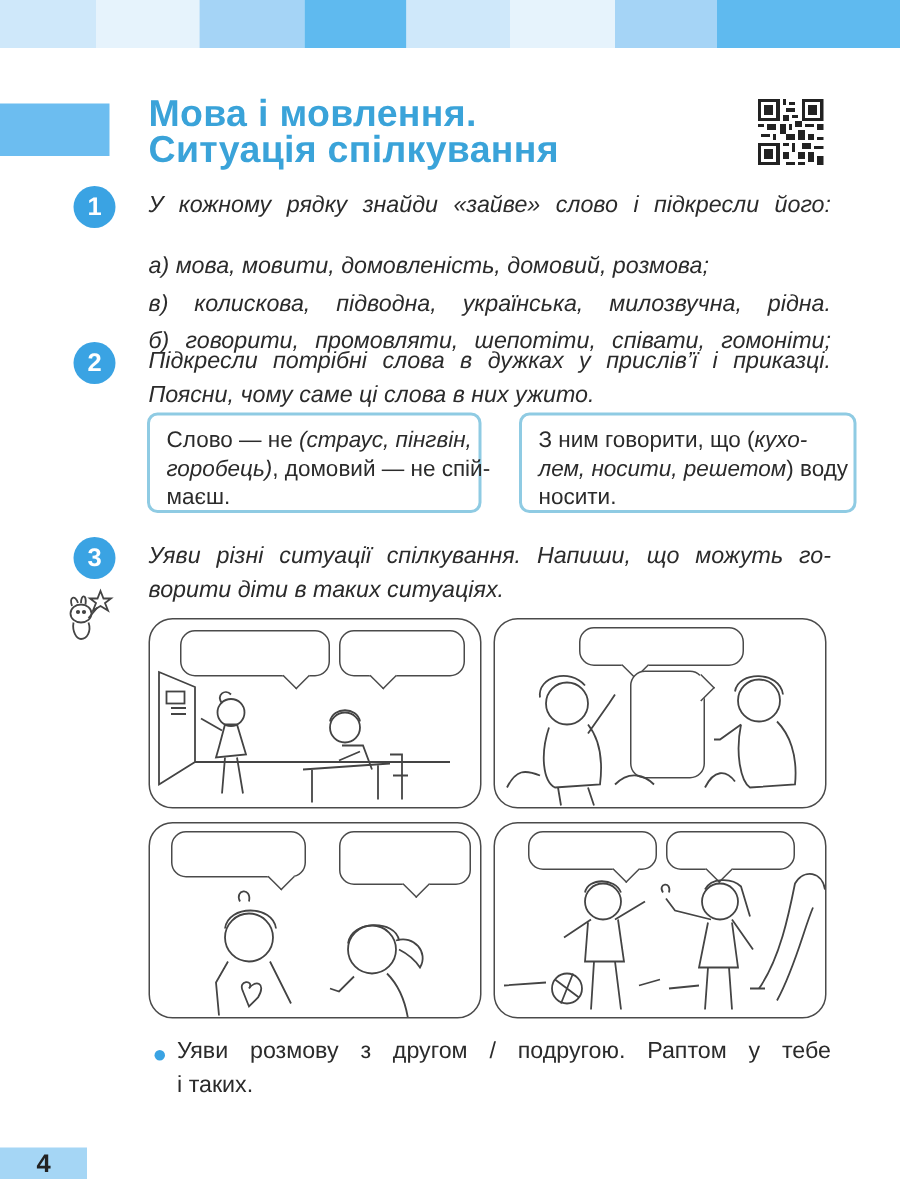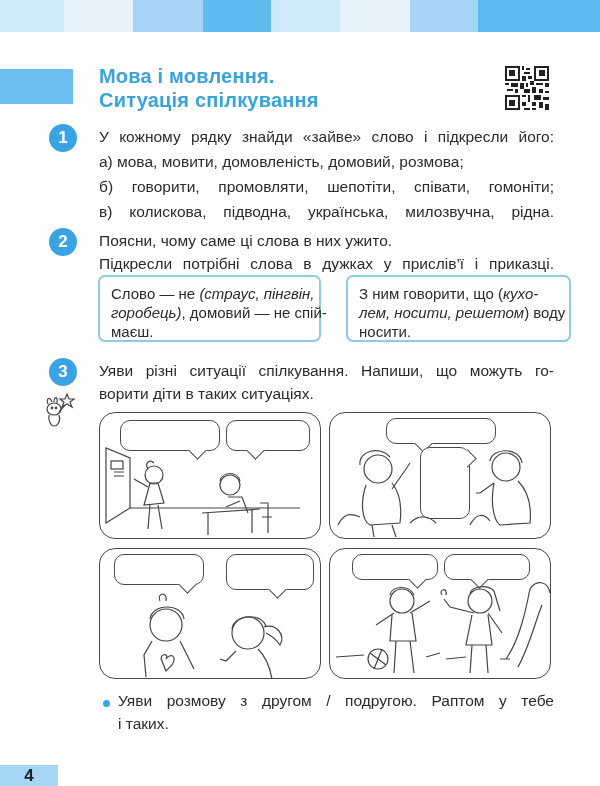--- a/index.html
+++ b/index.html
@@ -5,29 +5,29 @@
   html, body { margin: 0; padding: 0; }
   body {
     width: 600px; height: 786px; position: relative; overflow: hidden;
     background: #ffffff;
     font-family: "Liberation Sans", sans-serif;
     color: #231f20;
   }
   .top-bar { position: absolute; left: 0; top: 0; width: 600px; height: 32px; display: flex; }
   .top-bar .blk { height: 32px; }
   .side-block { position: absolute; left: 0; top: 69px; width: 73px; height: 35px; background: #6cbdf0; }
-  .title { position: absolute; left: 99px; top: 64px; color: #3aa3d9; font-weight: bold; font-size: 20px; line-height: 24px; letter-spacing: 0.2px; }
+  .title { position: absolute; left: 99px; top: 64px; color: #3aa3d9; font-weight: bold; font-size: 25px; line-height: 24px; letter-spacing: 0.2px; }
   .qr { position: absolute; left: 505px; top: 66px; width: 44px; height: 44px; }
 
   .num-badge {
     position: absolute; width: 28px; height: 28px; border-radius: 50%;
     background: #3aa3e3; color: #fff; font-weight: bold; font-size: 17px;
     display: flex; align-items: center; justify-content: center;
   }
-  .task-text { position: absolute; left: 99px; font-size: 15.5px; line-height: 23px; color: #2b2b2b; width: 455px; text-align: justify; }
+  .task-text { position: absolute; left: 99px; font-size: 15.5px; line-height: 23px; color: #2b2b2b; width: 455px; text-align: justify; font-style: italic; }
   .task-text .line { display: block; white-space: nowrap; }
   .justify { text-align: justify; text-align-last: justify; white-space: normal !important; }
 
   .proverb-box {
     position: absolute; top: 275px; height: 67px; border: 2px solid #8fcbe3; border-radius: 7px;
     box-sizing: border-box; padding: 7px 9px 0 11px; font-size: 15px; line-height: 19px; color: #2b2b2b;
   }
   .proverb-box .ln { display: block; white-space: nowrap; }
   .proverb-box i { font-style: italic; }
 
@@ -109,29 +109,29 @@
     <rect x="16" y="17" width="2" height="3"></rect>
       <rect x="19" y="18" width="2" height="3"></rect>
       <rect x="9" y="20" width="3" height="1"></rect>
     <rect x="13" y="20" width="2" height="1"></rect>
   </g>
 </svg>
 
 <div class="num-badge" style="left:49px;top:124px;">1</div>
 <div class="task-text" style="top:125px;">
   <span class="line justify">У кожному рядку знайди «зайве» слово і підкресли його:</span>
-  <span class="line" style="margin-top:2px;">а) мова, мовити, домовленість, домовий, розмова;</span>
+  <span class="line" style="margin-top:18px;">а) мова, мовити, домовленість, домовий, розмова;</span>
+  <span class="line justify" style="margin-top:2px;">в) колискова, підводна, українська, милозвучна, рідна.</span>
   <span class="line justify" style="margin-top:2px;">б) говорити, промовляти, шепотіти, співати, гомоніти;</span>
-  <span class="line justify" style="margin-top:2px;">в) колискова, підводна, українська, милозвучна, рідна.</span>
 </div>
 
 <div class="num-badge" style="left:49px;top:228px;">2</div>
 <div class="task-text" style="top:229px;">
+  <span class="line justify">Підкресли потрібні слова в дужках у прислів’ї і приказці.</span>
   <span class="line">Поясни, чому саме ці слова в них ужито.</span>
-  <span class="line justify">Підкресли потрібні слова в дужках у прислів’ї і приказці.</span>
 </div>
 
 <div class="proverb-box" style="left:98px;width:223px;">
   <span class="ln"><span>Слово — не </span><i>(страус, пінгвін,</i></span>
   <span class="ln"><i>горобець)</i><span>, домовий — не спій-</span></span>
   <span class="ln"><span>маєш.</span></span>
 </div>
 <div class="proverb-box" style="left:346px;width:225px;">
   <span class="ln"><span>З ним говорити, що (</span><i>кухо-</i></span>
   <span class="ln"><i>лем, носити, решетом</i><span>) воду</span></span>

